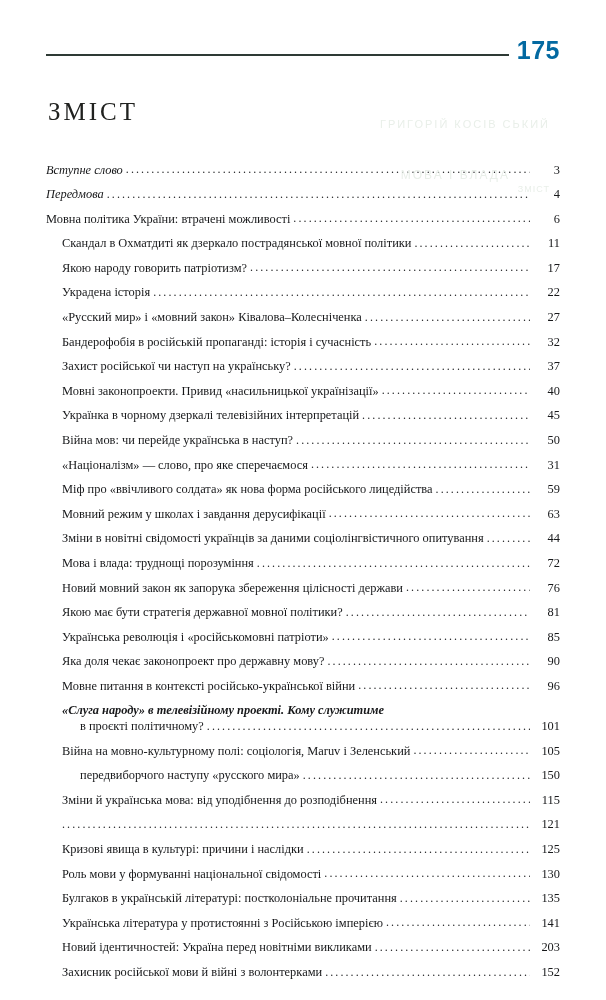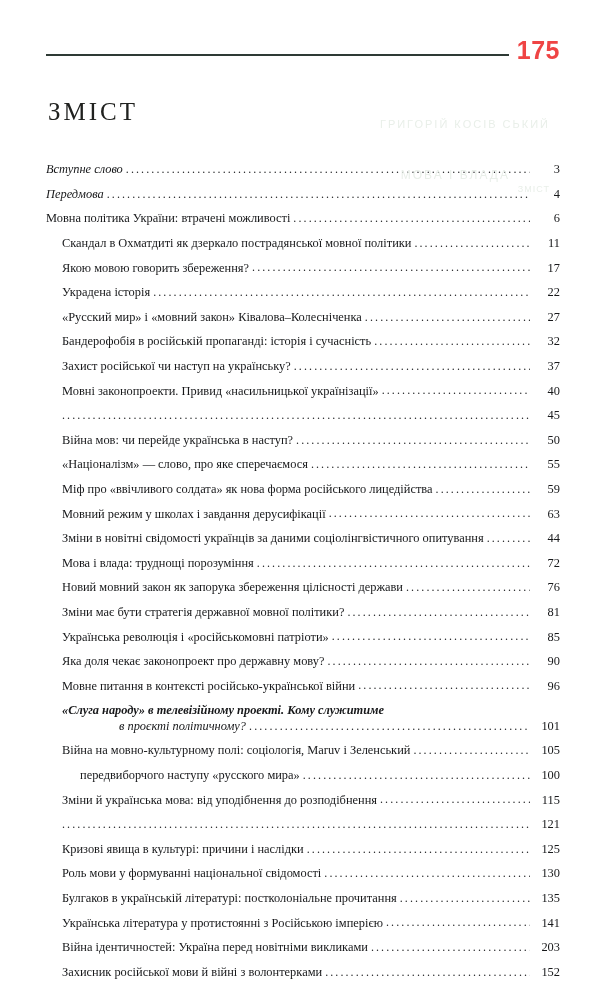--- a/index.html
+++ b/index.html
@@ -36,36 +36,36 @@
   .folio {
     position: absolute;
     right: 0;
     top: -8px;
     background: #ffffff;
     padding-left: 8px;
     font-family: "Liberation Sans", sans-serif;
     font-weight: bold;
     font-size: 25px;
     letter-spacing: 0.5px;
-    color: #ef4444;
+    color: #0369a1;
   }
   .title {
     margin-top: 26px;
     margin-left: 2px;
     font-size: 25px;
     letter-spacing: 3px;
     color: #20211f;
     font-family: "Liberation Serif", serif;
   }
   .toc {
     margin-top: 36px;
   }
   .toc-entry {
     display: flex;
-    align-items: center;
+    align-items: flex-end;
     font-size: 12.4px;
     line-height: 1.25;
     margin-bottom: 8.6px;
     color: #17181a;
   }
   .toc-entry.italic .label {
     font-style: italic;
   }
   .toc-entry.indent1 {
     padding-left: 16px;
@@ -162,21 +162,21 @@
         <span class="label">Мовна політика України: втрачені можливості</span>
         <span class="dots">........................................................................................................................................................................................................</span>
         <span class="pageno">6</span>
       </div>
       <div class="toc-entry indent1">
         <span class="label">Скандал в Охматдиті як дзеркало пострадянської мовної політики</span>
         <span class="dots">........................................................................................................................................................................................................</span>
         <span class="pageno">11</span>
       </div>
       <div class="toc-entry indent1">
-        <span class="label">Якою мовою говорить збереження?</span>
+        <span class="label">Якою народу говорить патріотизм?</span>
         <span class="dots">........................................................................................................................................................................................................</span>
         <span class="pageno">17</span>
       </div>
       <div class="toc-entry indent1">
         <span class="label">Украдена історія</span>
         <span class="dots">........................................................................................................................................................................................................</span>
         <span class="pageno">22</span>
       </div>
       <div class="toc-entry indent1">
         <span class="label">«Русский мир» і «мовний закон» Ківалова–Колесніченка</span>
@@ -192,32 +192,33 @@
         <span class="label">Захист російської чи наступ на українську?</span>
         <span class="dots">........................................................................................................................................................................................................</span>
         <span class="pageno">37</span>
       </div>
       <div class="toc-entry indent1">
         <span class="label">Мовні законопроекти. Привид «насильницької українізації»</span>
         <span class="dots">........................................................................................................................................................................................................</span>
         <span class="pageno">40</span>
       </div>
       <div class="toc-entry indent1">
+        <span class="label">Українка в чорному дзеркалі телевізійних інтерпретацій</span>
         <span class="dots">........................................................................................................................................................................................................</span>
         <span class="pageno">45</span>
       </div>
       <div class="toc-entry indent1">
         <span class="label">Війна мов: чи перейде українська в наступ?</span>
         <span class="dots">........................................................................................................................................................................................................</span>
         <span class="pageno">50</span>
       </div>
       <div class="toc-entry indent1">
         <span class="label">«Націоналізм» — слово, про яке сперечаємося</span>
         <span class="dots">........................................................................................................................................................................................................</span>
-        <span class="pageno">55</span>
+        <span class="pageno">31</span>
       </div>
       <div class="toc-entry indent1">
         <span class="label">Міф про «ввічливого солдата» як нова форма російського лицедійства</span>
         <span class="dots">........................................................................................................................................................................................................</span>
         <span class="pageno">59</span>
       </div>
       <div class="toc-entry indent1">
         <span class="label">Мовний режим у школах і завдання дерусифікації</span>
         <span class="dots">........................................................................................................................................................................................................</span>
         <span class="pageno">63</span>
@@ -231,21 +232,21 @@
         <span class="label">Мова і влада: труднощі порозуміння</span>
         <span class="dots">........................................................................................................................................................................................................</span>
         <span class="pageno">72</span>
       </div>
       <div class="toc-entry indent1">
         <span class="label">Новий мовний закон як запорука збереження цілісності держави</span>
         <span class="dots">........................................................................................................................................................................................................</span>
         <span class="pageno">76</span>
       </div>
       <div class="toc-entry indent1">
-        <span class="label">Зміни має бути стратегія державної мовної політики?</span>
+        <span class="label">Якою має бути стратегія державної мовної політики?</span>
         <span class="dots">........................................................................................................................................................................................................</span>
         <span class="pageno">81</span>
       </div>
       <div class="toc-entry indent1">
         <span class="label">Українська революція і «російськомовні патріоти»</span>
         <span class="dots">........................................................................................................................................................................................................</span>
         <span class="pageno">85</span>
       </div>
       <div class="toc-entry indent1">
         <span class="label">Яка доля чекає законопроект про державну мову?</span>
@@ -253,35 +254,35 @@
         <span class="pageno">90</span>
       </div>
       <div class="toc-entry indent1">
         <span class="label">Мовне питання в контексті російсько-української війни</span>
         <span class="dots">........................................................................................................................................................................................................</span>
         <span class="pageno">96</span>
       </div>
       <div class="toc-entry indent1 multiline">
         <span class="line1" style="font-style: italic; font-weight: bold;">«Слуга народу» в телевізійному проекті. Кому служитиме</span>
         <div class="line2">
-          <span class="label" style="font-style: italic; margin-left: 39px;">в проєкті політичному?</span>
+          <span class="label" style="">в проєкті політичному?</span>
           <span class="dots">........................................................................................................................................................................................................</span>
           <span class="pageno">101</span>
         </div>
       </div>
       <div class="toc-entry indent1">
         <span class="label">Війна на мовно-культурному полі: соціологія, Maruv і Зеленський</span>
         <span class="dots">........................................................................................................................................................................................................</span>
         <span class="pageno">105</span>
       </div>
       <div class="toc-entry indent1 multiline">
         <div class="line2">
           <span class="label">передвиборчого наступу «русского мира»</span>
           <span class="dots">........................................................................................................................................................................................................</span>
-          <span class="pageno">100</span>
+          <span class="pageno">150</span>
         </div>
       </div>
       <div class="toc-entry indent1">
         <span class="label">Зміни й українська мова: від уподібнення до розподібнення</span>
         <span class="dots">........................................................................................................................................................................................................</span>
         <span class="pageno">115</span>
       </div>
       <div class="toc-entry indent1">
         <span class="dots">........................................................................................................................................................................................................</span>
         <span class="pageno">121</span>
@@ -300,21 +301,21 @@
         <span class="label">Булгаков в українській літературі: постколоніальне прочитання</span>
         <span class="dots">........................................................................................................................................................................................................</span>
         <span class="pageno">135</span>
       </div>
       <div class="toc-entry indent1">
         <span class="label">Українська література у протистоянні з Російською імперією</span>
         <span class="dots">........................................................................................................................................................................................................</span>
         <span class="pageno">141</span>
       </div>
       <div class="toc-entry indent1">
-        <span class="label">Війна ідентичностей: Україна перед новітніми викликами</span>
+        <span class="label">Новий ідентичностей: Україна перед новітніми викликами</span>
         <span class="dots">........................................................................................................................................................................................................</span>
         <span class="pageno">203</span>
       </div>
       <div class="toc-entry indent1">
         <span class="label">Захисник російської мови й війні з волонтерками</span>
         <span class="dots">........................................................................................................................................................................................................</span>
         <span class="pageno">152</span>
       </div>
     </div>
 

